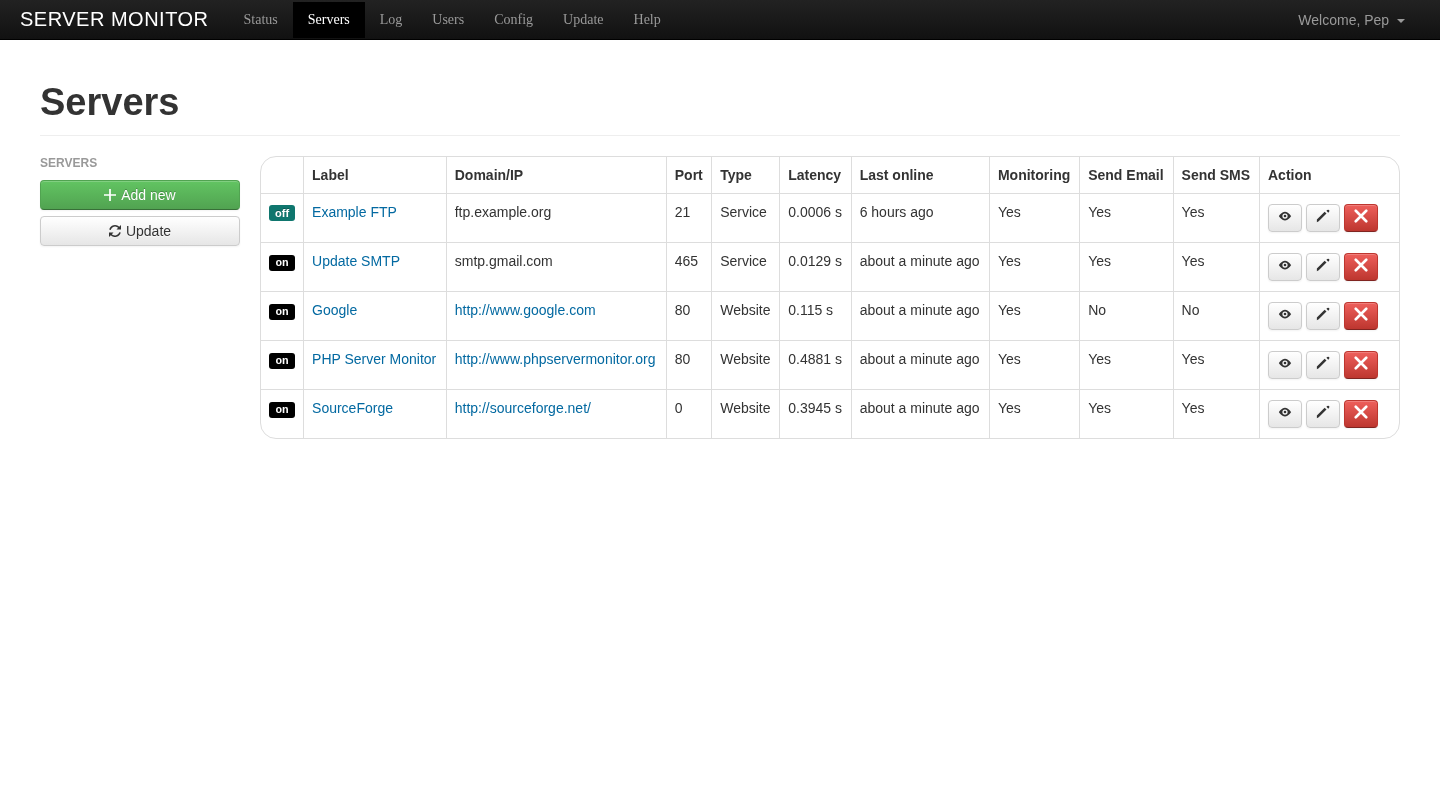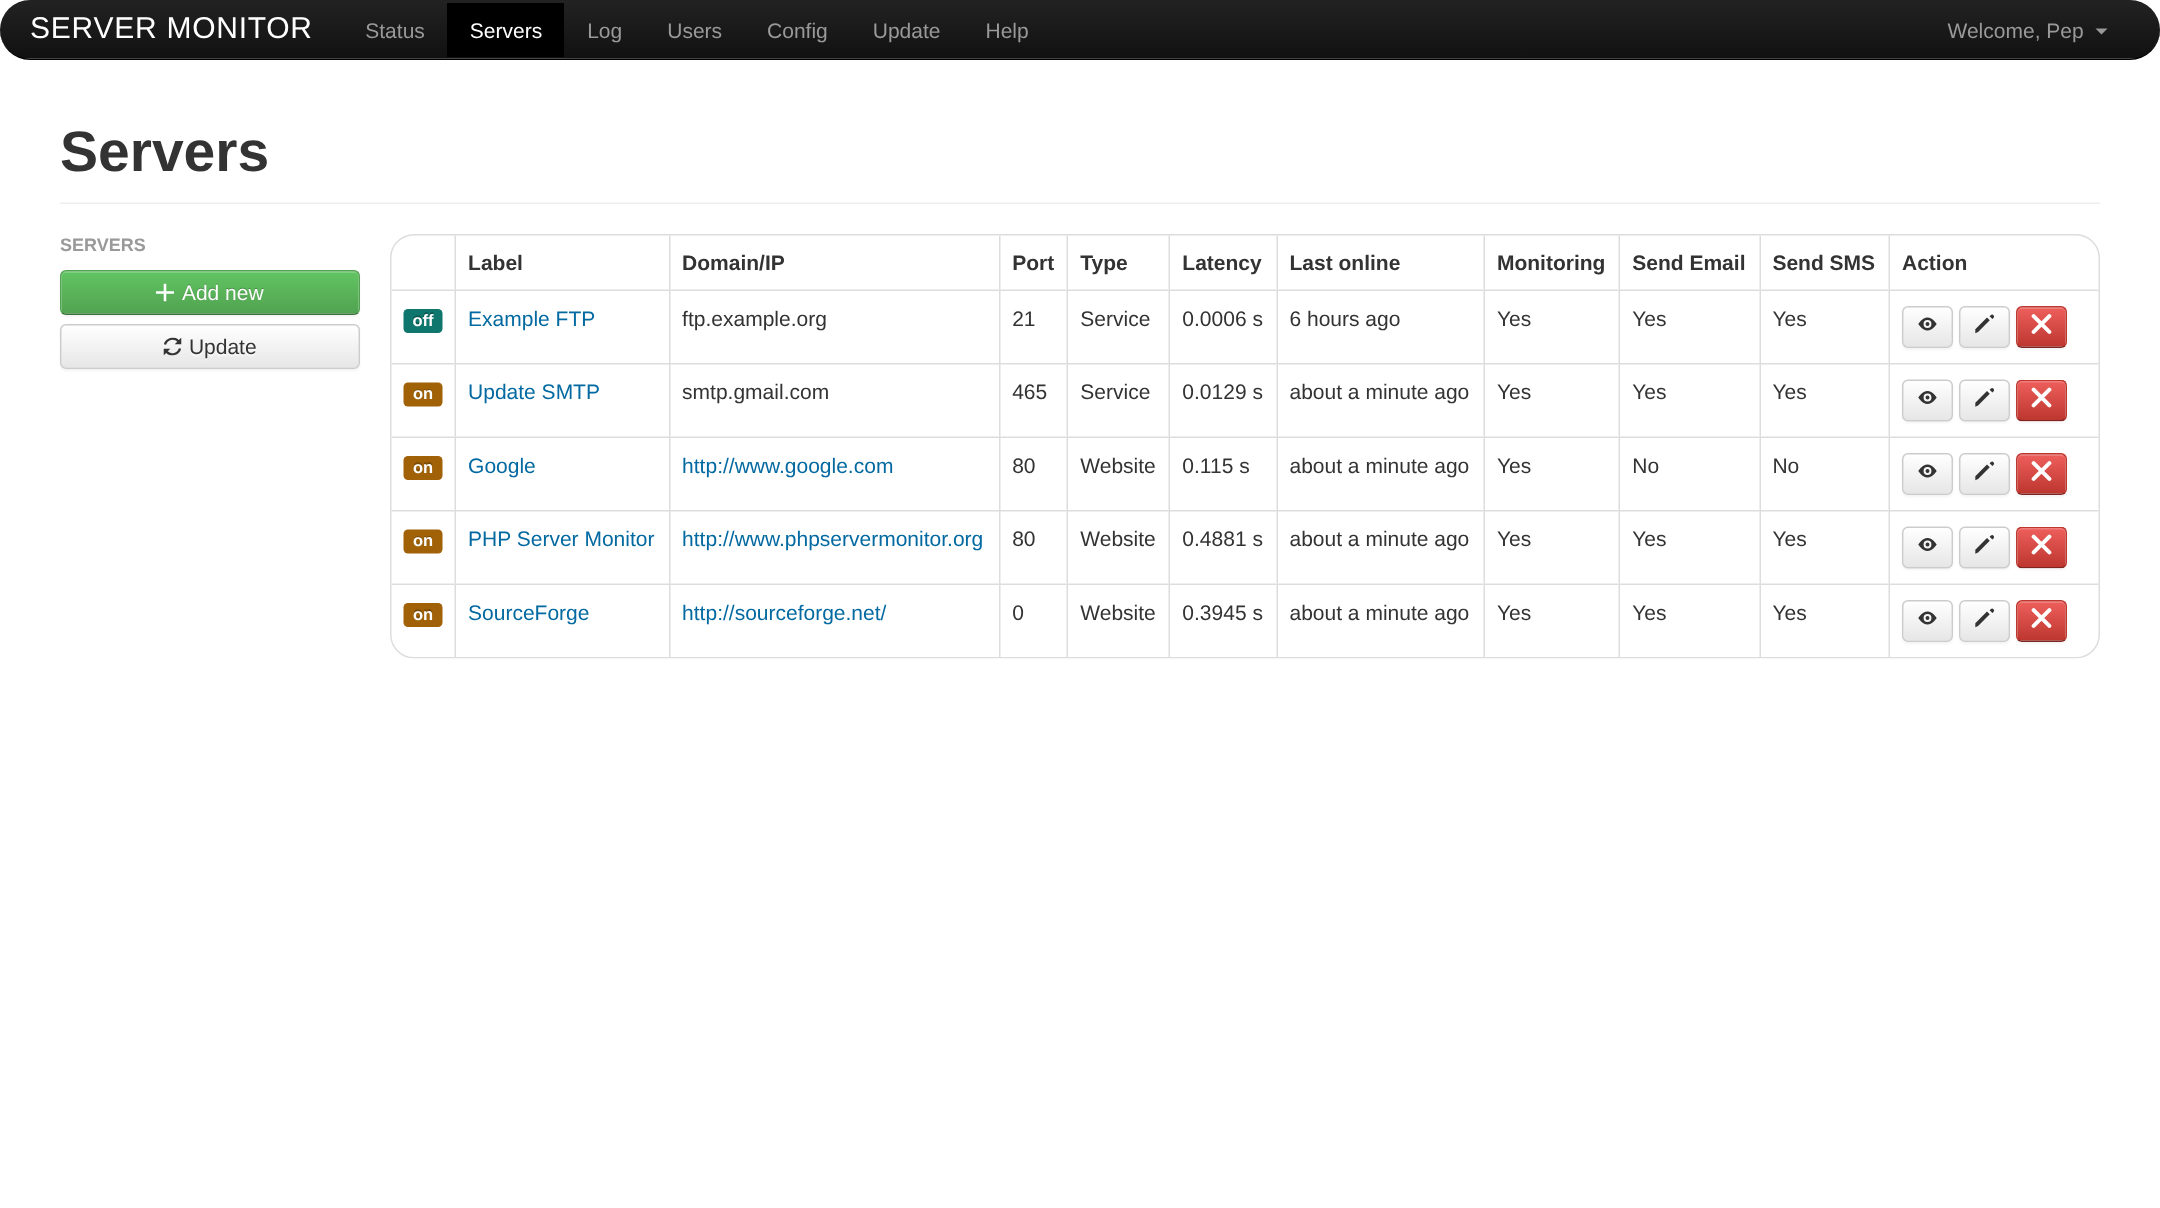--- a/index.html
+++ b/index.html
@@ -10,40 +10,40 @@
     background: #fff;
   }
   .navbar {
     background: #1b1b1b;
     background: linear-gradient(#222, #111);
     border-bottom: 1px solid #000;
     height: 40px;
     display: flex;
     align-items: center;
     padding: 0 20px;
-    border-radius: 20px;
   }
   .brand {
     color: #fff;
     font-size: 20px;
     font-weight: 200;
     margin-right: 20px;
     letter-spacing: 0.5px;
   }
   .nav {
     display: flex;
     list-style: none;
     flex: 1;
   }
   .nav li a {
     display: block;
     padding: 10px 15px;
     color: #999;
     text-decoration: none;
     font-size: 14px;
+    font-family: Liberation Serif, serif;
   }
   .nav li.active a {
     color: #fff;
     background: #000;
   }
   .nav-right {
     margin-left: auto;
   }
   .nav-right a { color: #999; text-decoration:none; padding:10px 15px; display:inline-block;}
   .caret {
@@ -124,21 +124,21 @@
   th { font-weight: bold; }
   .status-badge {
     display: inline-block;
     padding: 2px 6px;
     font-size: 11px;
     font-weight: bold;
     color: #fff;
     border-radius: 3px;
     text-shadow: 0 -1px 0 rgba(0,0,0,.25);
   }
-  .status-on { background: #a16207; }
+  .status-on { background: #000000; font-family: Liberation Mono, monospace; }
   .status-off { background: #0f766e; }
   a.link { color: #0369a1; text-decoration: none; }
   .action-group { display:flex; gap:4px; }
   .icon-btn {
     display:inline-flex; align-items:center; justify-content:center;
     width:34px; height:28px;
     border:1px solid #ccc; border-radius:4px;
     background: linear-gradient(#fff,#e6e6e6);
     cursor:pointer;
     box-shadow: inset 0 1px 0 rgba(255,255,255,.2), 0 1px 2px rgba(0,0,0,.05);

